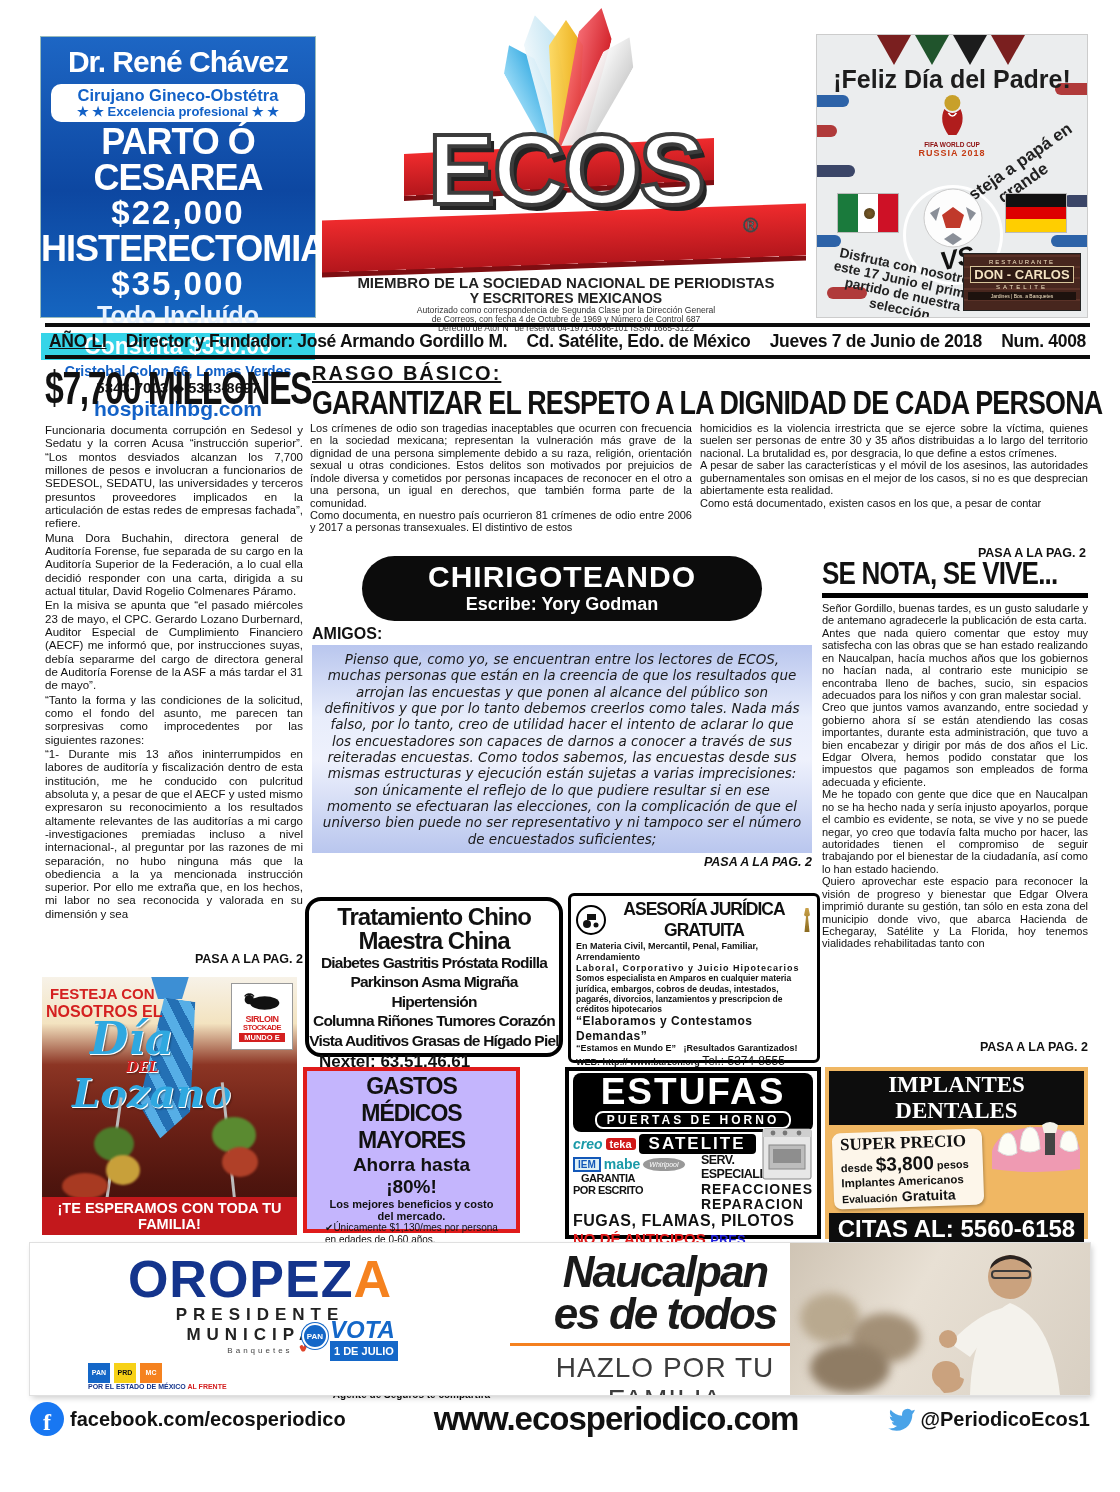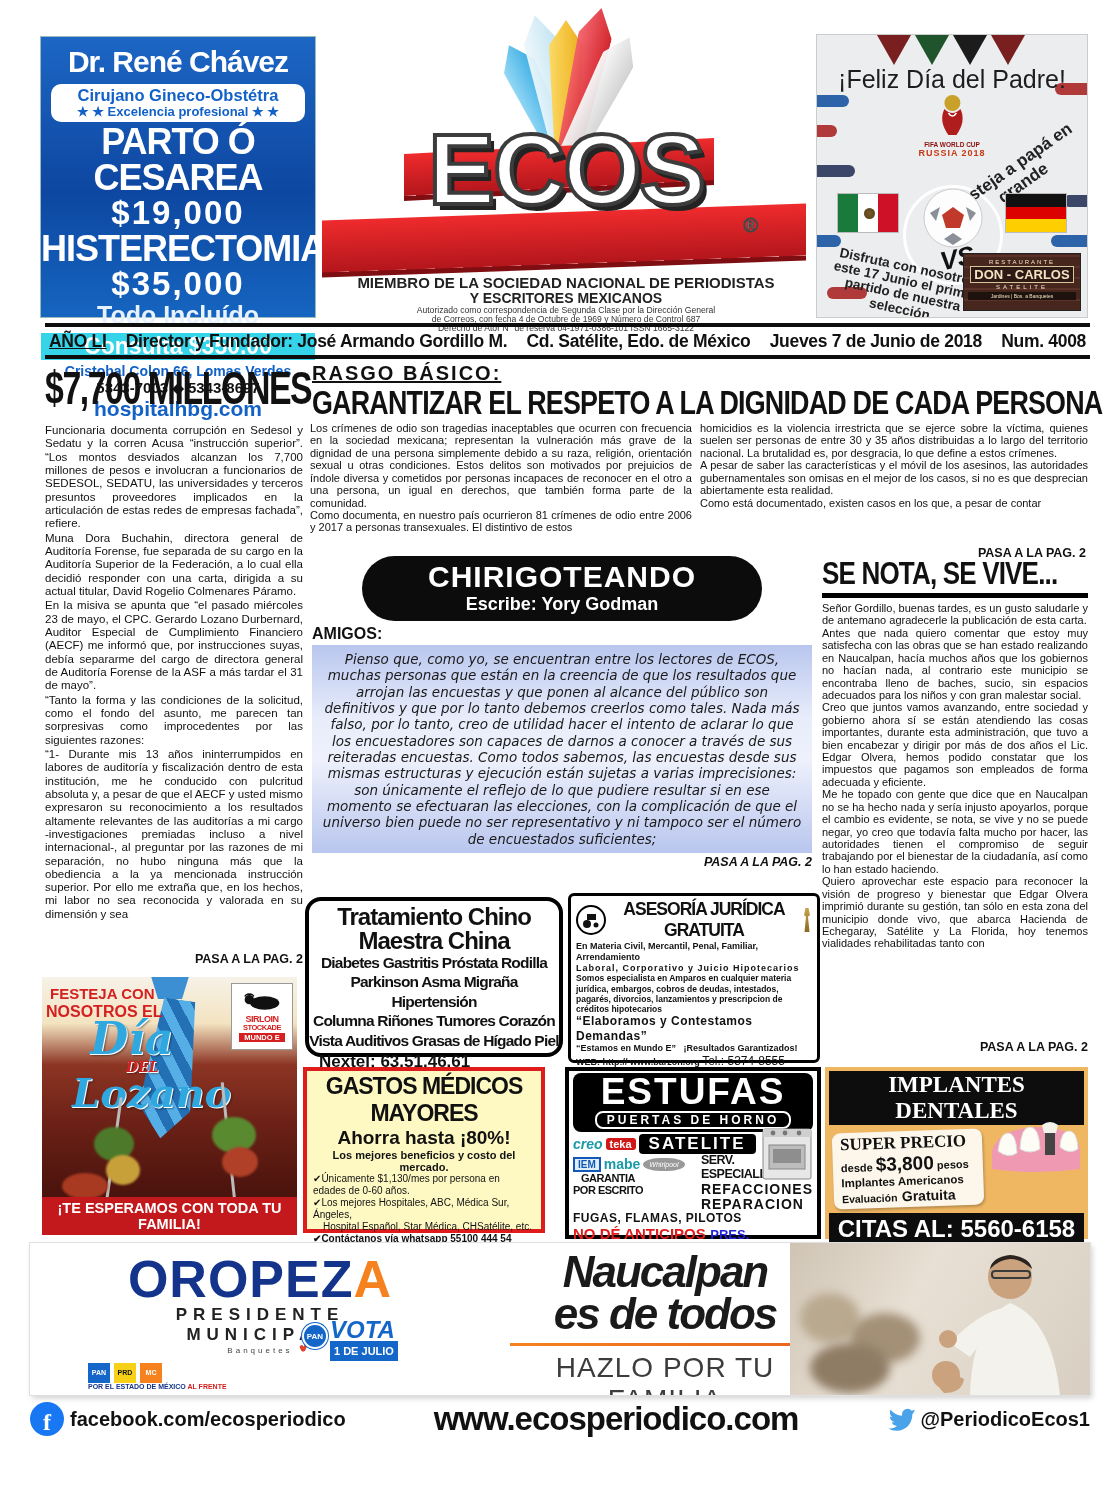--- a/index.html
+++ b/index.html
@@ -30,21 +30,21 @@
   .rb { position:absolute; background:linear-gradient(180deg,#ef2b2d,#b3161c); box-shadow:0 5px 0 #7e0e12; }
   .ecoword { position:absolute; left:50%; top:78px; transform:translateX(-50%); font-weight:900; font-size:100px; letter-spacing:-2px; color:#fff; -webkit-text-stroke:4px #3c3c3c; text-shadow:5px 6px 0 #232323; font-family:"Liberation Sans",sans-serif; }
   .ecoreg { position:absolute; right:58px; top:180px; color:#fff; font-size:20px; -webkit-text-stroke:1px #444; }
   .member { position:absolute; width:100%; text-align:center; font-weight:bold; color:#222; }
   .auth { position:absolute; width:100%; text-align:center; color:#333; font-size:8.6px; line-height:1.15; }
 
   
   .padread { left:816px; top:34px; width:272px; height:284px; background:#ebedee; border:1px solid #ccc; overflow:hidden; }
   .pennant { position:absolute; top:0; width:34px; height:30px; clip-path:polygon(0 0,100% 0,50% 100%); }
   .pill { position:absolute; border-radius:8px; }
-  .padre-title { position:absolute; top:30px; width:100%; text-align:center; font-size:25px; color:#1d1d1d; font-weight:400; letter-spacing:0; }
+  .padre-title { position:absolute; top:30px; width:100%; text-align:center; font-size:25px; color:#1d1d1d; font-weight:700; letter-spacing:0; }
   .fifa { position:absolute; left:50%; top:58px; transform:translateX(-50%); text-align:center; }
   .fifa .wc { font-size:6.5px; font-weight:bold; color:#8c0d0d; }
   .fifa .ru { font-size:9px; font-weight:bold; color:#c43a12; letter-spacing:1px; }
   .tagline { position:absolute; right:-6px; top:122px; transform:rotate(-35deg); font-size:17px; font-weight:bold; color:#222; text-align:center; line-height:1.1; width:150px; }
   .flag { position:absolute; width:62px; height:40px; border:1px solid #bbb; }
   .vsword { position:absolute; left:123px; top:208px; font-size:26px; font-weight:900; font-style:italic; transform:rotate(-12deg); color:#111; }
   .promo { position:absolute; left:2px; top:225px; transform:rotate(12deg); font-size:13.5px; font-weight:bold; color:#222; text-align:center; line-height:1.05; width:170px; }
   .telblk { position:absolute; right:8px; top:228px; text-align:center; font-weight:bold; color:#111; }
   .doncarlos { position:absolute; right:6px; bottom:6px; width:118px; height:58px; background:repeating-linear-gradient(0deg,#47261e 0 9px,#5a3228 9px 11px); border:1px solid #222; text-align:center; color:#f3e3c3; }
   .doncarlos .r1 { font-size:6px; letter-spacing:2px; margin-top:5px; }
@@ -91,21 +91,21 @@
 
   .ad-barzon { left:568px; top:893px; width:252px; height:170px; border:3px solid #000; border-radius:6px; background:#fff; padding:3px 5px; font-size:9px; line-height:1.2; }
   .ad-barzon .hd { display:flex; align-items:center; gap:4px; }
   .ad-barzon .t { font-size:17.5px; font-weight:900; letter-spacing:-1px; flex:1; text-align:center; }
   .barzon-logo { width:30px; height:30px; border:2px solid #000; border-radius:50%; display:flex; align-items:center; justify-content:center; flex-shrink:0; }
   .statue { width:10px; height:24px; background:linear-gradient(180deg,#caa24a,#8a6a1f); clip-path:polygon(35% 0,65% 0,80% 30%,60% 35%,75% 100%,25% 100%,40% 35%,20% 30%); flex-shrink:0; }
   .ad-barzon .b { font-weight:bold; }
   .ad-barzon .quote { font-size:13.5px; font-weight:900; letter-spacing:-0.7px; text-align:center; }
   .ad-barzon .author { text-align:right; font-weight:bold; font-size:10px; }
 
-  .ad-gastos { left:303px; top:1067px; width:242px; height:166px; border:4px solid #e01b1b; background:#fef9c3; text-align:center; padding:2px 6px; }
+  .ad-gastos { left:303px; top:1067px; width:217px; height:166px; border:4px solid #e01b1b; background:#c4b5fd; text-align:center; padding:2px 18px; }
   .ad-gastos .t { font-size:23px; font-weight:900; letter-spacing:-1px; }
   .ad-gastos .s { font-size:19px; font-weight:900; }
   .ad-gastos .l { font-size:11px; font-weight:bold; }
   .ad-gastos .bl { font-size:10px; text-align:left; line-height:1.2; }
   .ad-gastos .ft { font-size:10px; font-weight:900; margin-top:1px; }
 
   .ad-estufas { left:565px; top:1067px; width:256px; height:172px; border:4px solid #000; background:#fff; padding:2px 4px; }
   .est-title { background:#000; border-radius:8px; text-align:center; color:#fff; padding:0 0 3px; }
   .est-title .t { font-size:37px; font-weight:900; letter-spacing:2px; line-height:1.0; }
   .est-title .s { font-size:12px; font-weight:bold; letter-spacing:3px; border:2px solid #fff; border-radius:8px; display:inline-block; padding:0 10px; }
@@ -183,21 +183,21 @@
 </head>
 <body>
 
 <div class="abs drad">
   <div class="t">Dr. René Chávez</div>
   <div class="box">
     <div>Cirujano Gineco-Obstétra</div>
     <div class="star" style="color:#1261c7">★ ★ Excelencia profesional ★ ★</div>
   </div>
   <div class="big">PARTO Ó CESAREA</div>
-  <div class="price">$19,000</div>
+  <div class="price">$22,000</div>
   <div class="big">HISTERECTOMIA</div>
   <div class="price">$35,000</div>
   <div class="todo">Todo Incluído</div>
   <div class="consulta">Consulta $350.00</div>
   <div class="foot">
     <div class="addr">Cristobal Colon 66, Lomas Verdes</div>
     <div class="tel">5343-7003  ◆  5343-8697</div>
     <div class="web">hospitalhbg.com</div>
   </div>
 </div>
@@ -395,21 +395,21 @@
           <div class="est-serv" style="font-size:11px;">POR ESCRITO</div>
         </div>
       </div>
     </div>
     <div>
       <div class="est-serv">SERV. ESPECIALIZADO</div>
       <div class="est-serv" style="font-size:14px; letter-spacing:1px;">REFACCIONES</div>
       <div class="est-serv" style="font-size:14px; letter-spacing:1px;">REPARACION</div>
     </div>
   </div>
-  <div class="est-serv" style="font-size:12px; letter-spacing:.5px;">FUGAS, FLAMAS, PILOTOS</div>
+  <div class="est-serv" style="font-size:16px; letter-spacing:.5px;">FUGAS, FLAMAS, PILOTOS</div>
   <div><span class="est-red">NO DÉ ANTICIPOS</span> <span class="est-blue">PRES. “GRATIS”</span></div>
   <div style="display:flex; align-items:center; gap:4px;">
     <span class="est-phone">2166 3854</span>
     <span class="wa">✆</span>
     <span style="font-weight:900; font-size:13px;">044 55 4709 2349</span>
   </div>
   <div><span class="est-mail">estufasgre@gmail.com</span> <span style="font-weight:900; font-size:12.5px;">044 55 61842654</span></div>
   <svg class="stove" width="52" height="60" viewBox="0 0 52 60">
     <rect x="2" y="6" width="48" height="50" rx="2" fill="#e7e7e7" stroke="#888"></rect>
     <rect x="2" y="6" width="48" height="8" fill="#cfcfcf"></rect>

